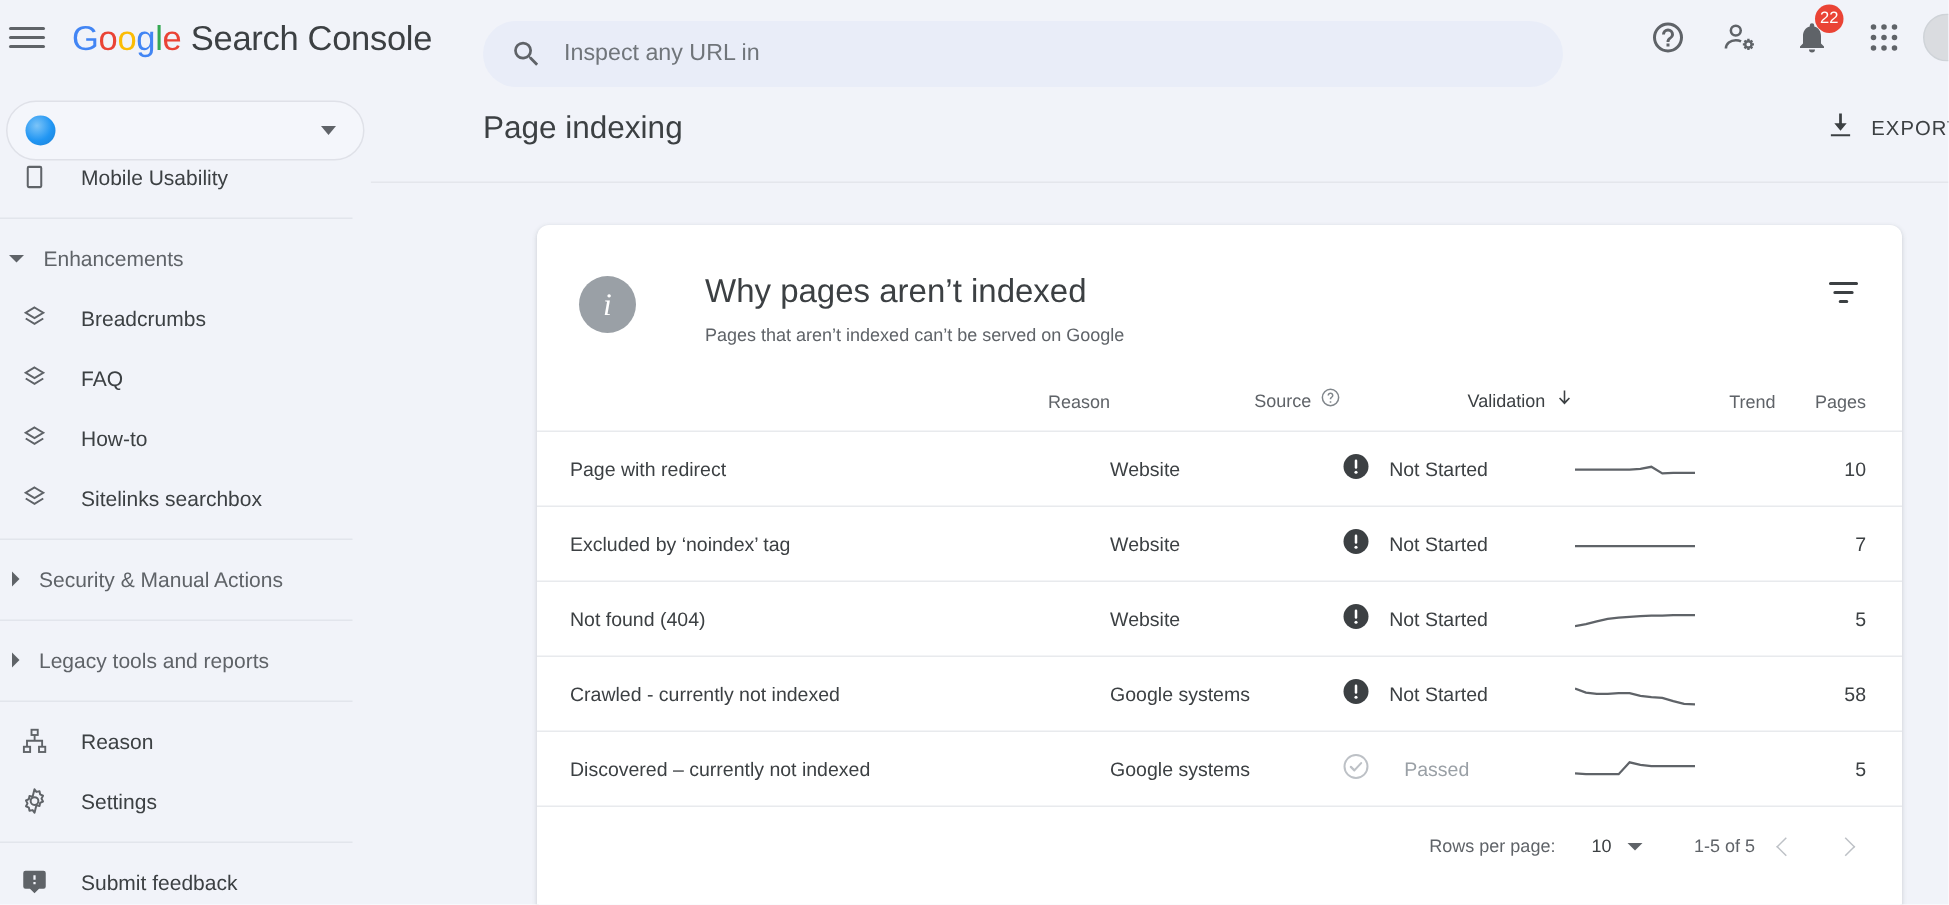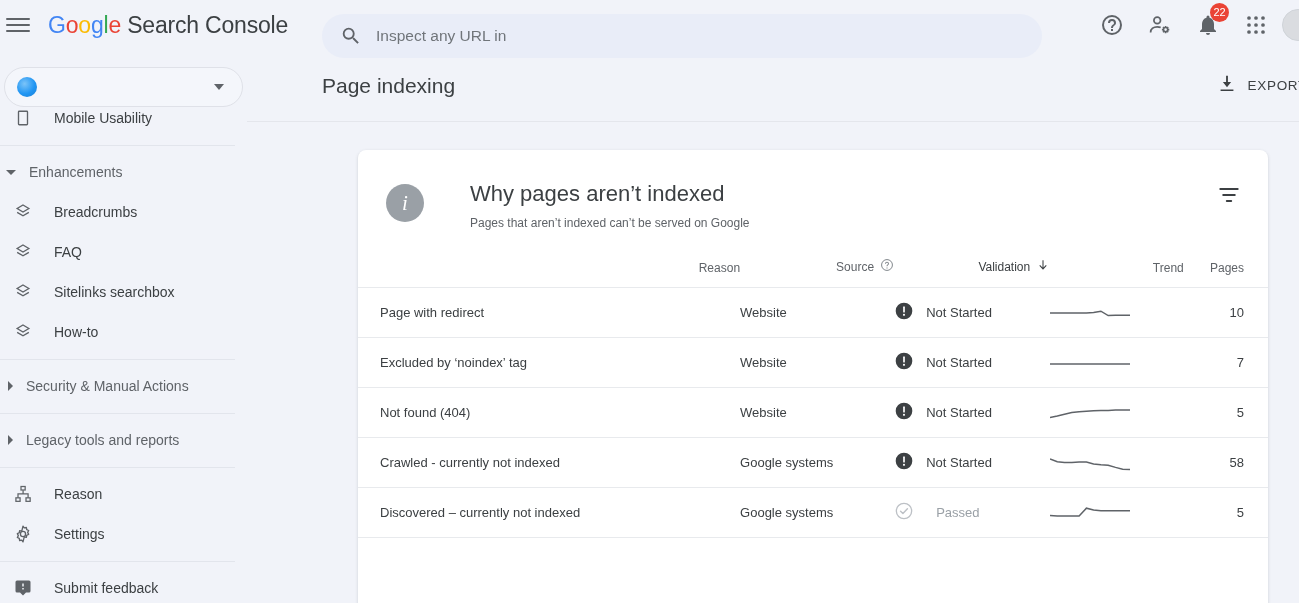--- a/index.html
+++ b/index.html
@@ -319,30 +319,30 @@
       </span>
       <span class="nlabel">FAQ</span>
     </div>
     <div class="navrow">
       <span class="nicon">
         <svg width="20" height="20" viewBox="0 0 24 24">
             <path fill="none" stroke="#5f6368" stroke-width="1.6" d="M12 3.6l7 4.2-7 4.2-7-4.2 7-4.2z"></path>
             <path fill="none" stroke="#5f6368" stroke-width="1.6" d="M5 12.4l7 4.2 7-4.2"></path>
           </svg>
       </span>
-      <span class="nlabel">Sitelinks searchbox</span>
+      <span class="nlabel">How-to</span>
     </div>
     <div class="navrow">
       <span class="nicon">
         <svg width="20" height="20" viewBox="0 0 24 24">
             <path fill="none" stroke="#5f6368" stroke-width="1.6" d="M12 3.6l7 4.2-7 4.2-7-4.2 7-4.2z"></path>
             <path fill="none" stroke="#5f6368" stroke-width="1.6" d="M5 12.4l7 4.2 7-4.2"></path>
           </svg>
       </span>
-      <span class="nlabel">How-to</span>
+      <span class="nlabel">Sitelinks searchbox</span>
     </div>
 
     <div class="divider"></div>
 
     <div class="grouprow">
       <span class="tri-right"></span>
       <span class="glabel">Security &amp; Manual Actions</span>
     </div>
 
     <div class="divider"></div>
@@ -553,14 +553,26 @@
             <td class="c-trend">
               <svg class="spark" width="80" height="22" viewBox="0 0 80 22">
                 <path d="M0.0 13.6 L7.3 14.1 L14.5 14.1 L21.8 14.1 L29.1 14.1 L36.4 6.2 L43.6 7.9 L50.9 8.8 L58.2 8.8 L65.5 8.8 L72.7 8.8 L80.0 8.8" fill="none" stroke="#5f6368" stroke-width="1.5"></path>
               </svg>
             </td>
             <td class="c-pages">5</td>
           </tr>
         </tbody>
     </table>
 
+    <div class="tfoot">
+      <span class="rpp-label">Rows per page:</span>
+      <span class="rpp-val">10</span>
+      <span class="rpp-caret"></span>
+      <span class="range">1-5 of 5</span>
+      <span class="pgbtn">
+          <span class="chev left"></span>
+        </span>
+      <span class="pgbtn">
+          <span class="chev right"></span>
+        </span>
+    </div>
   </div>
 </div>
 
 </body></html>

